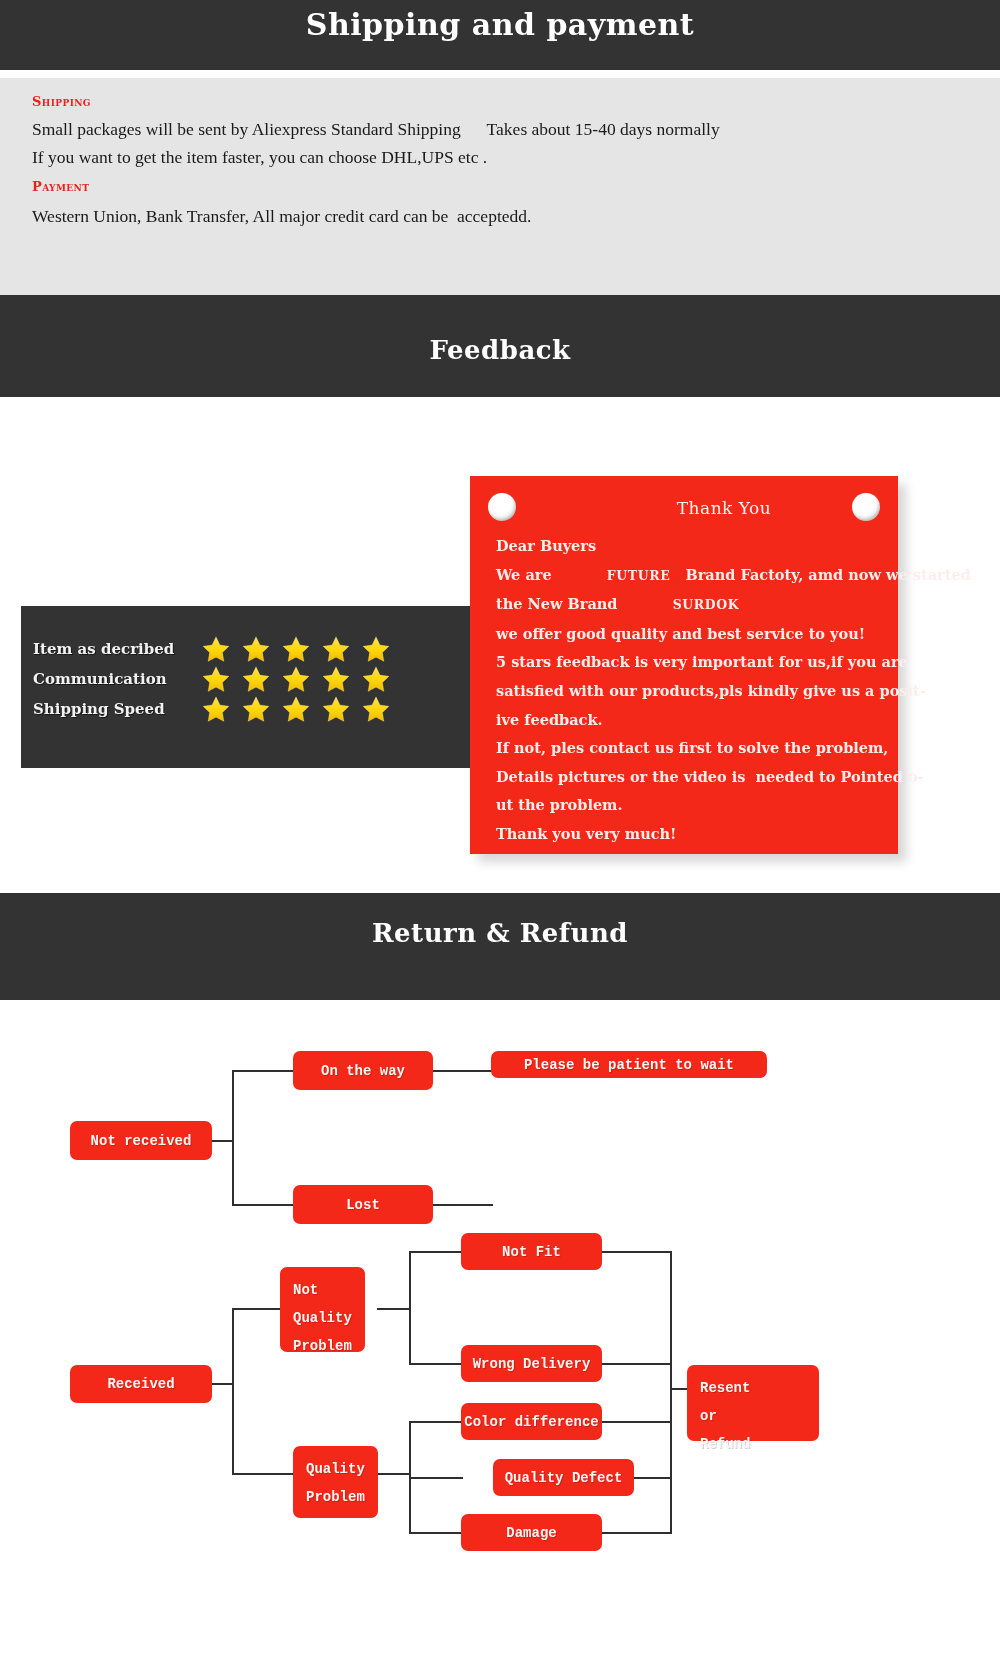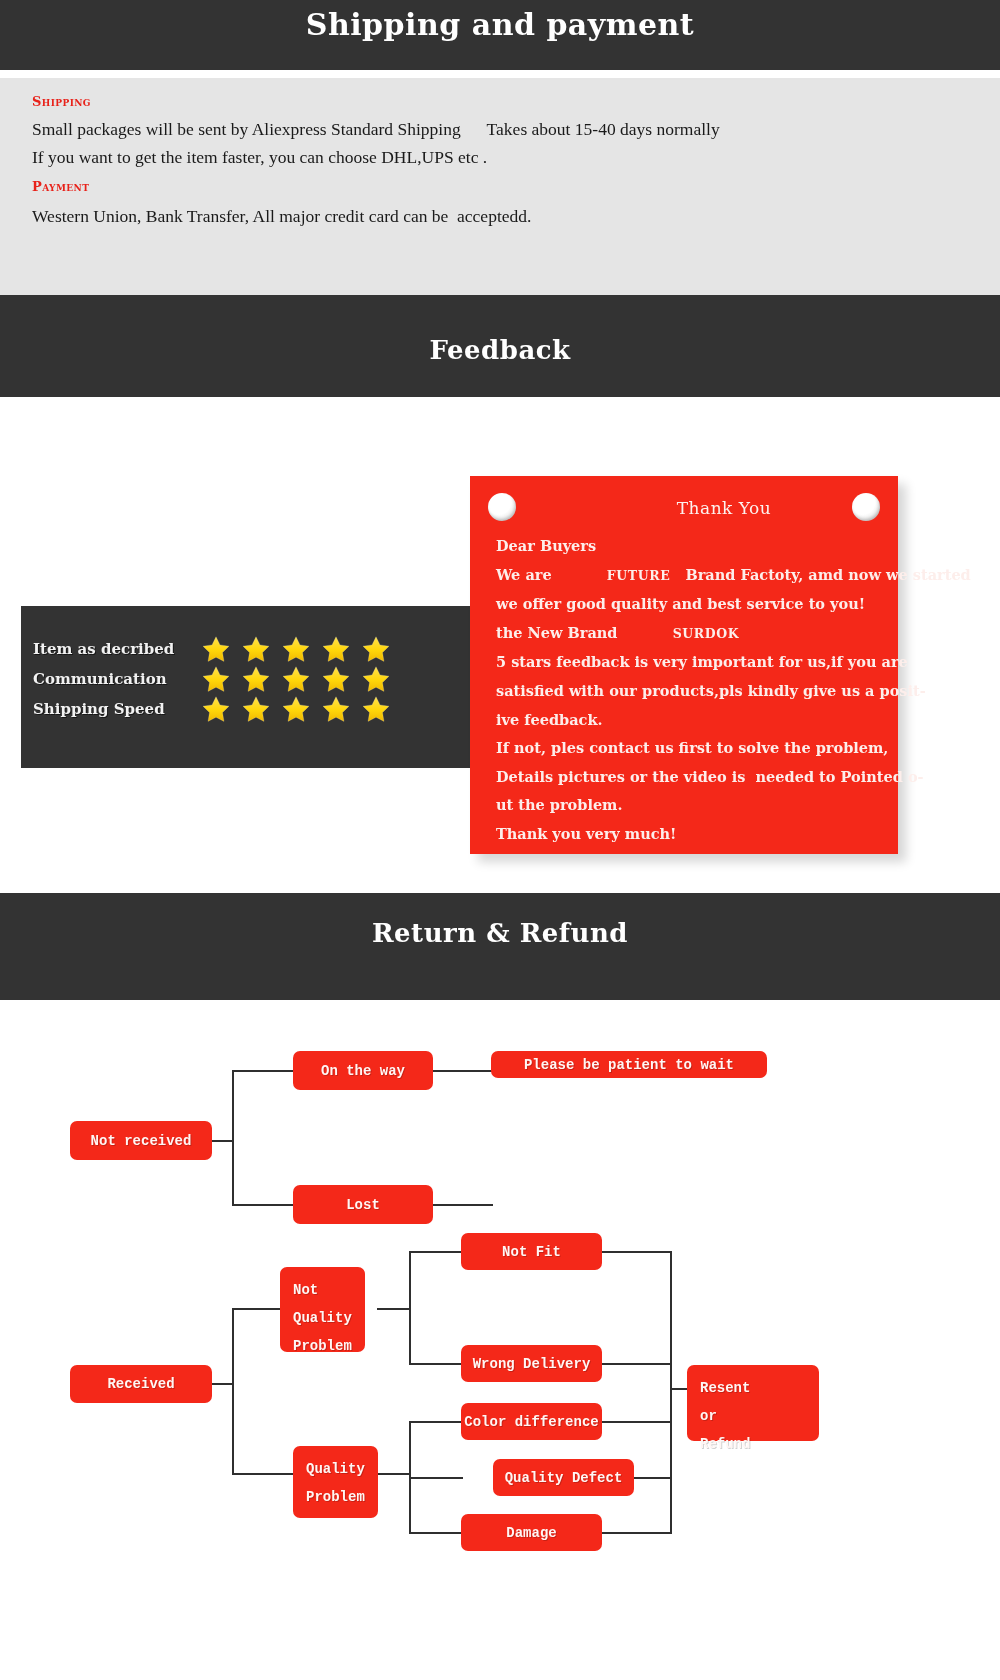--- a/index.html
+++ b/index.html
@@ -419,22 +419,22 @@
       </div>
   </div>
 
   <div id="thankyou-card">
     <div class="punch-hole" id="punch-left"></div>
     <div class="punch-hole" id="punch-right"></div>
     <div id="thankyou-title">Thank You</div>
     <div id="thankyou-lines">
         <div class="ty-line">Dear Buyers</div>
         <div class="ty-line">We are   <span class="smallcaps">FUTURE</span>   Brand Factoty, amd now we started</div>
+        <div class="ty-line">the New Brand   <span class="smallcaps">SURDOK</span></div>
         <div class="ty-line">we offer good quality and best service to you!</div>
-        <div class="ty-line">the New Brand   <span class="smallcaps">SURDOK</span></div>
         <div class="ty-line">5 stars feedback is very important for us,if you are</div>
         <div class="ty-line">satisfied with our products,pls kindly give us a posit-</div>
         <div class="ty-line">ive feedback.</div>
         <div class="ty-line">If not, ples contact us first to solve the problem,</div>
         <div class="ty-line">Details pictures or the video is  needed to Pointed o-</div>
         <div class="ty-line">ut the problem.</div>
         <div class="ty-line">Thank you very much!</div>
       </div>
   </div>
 

